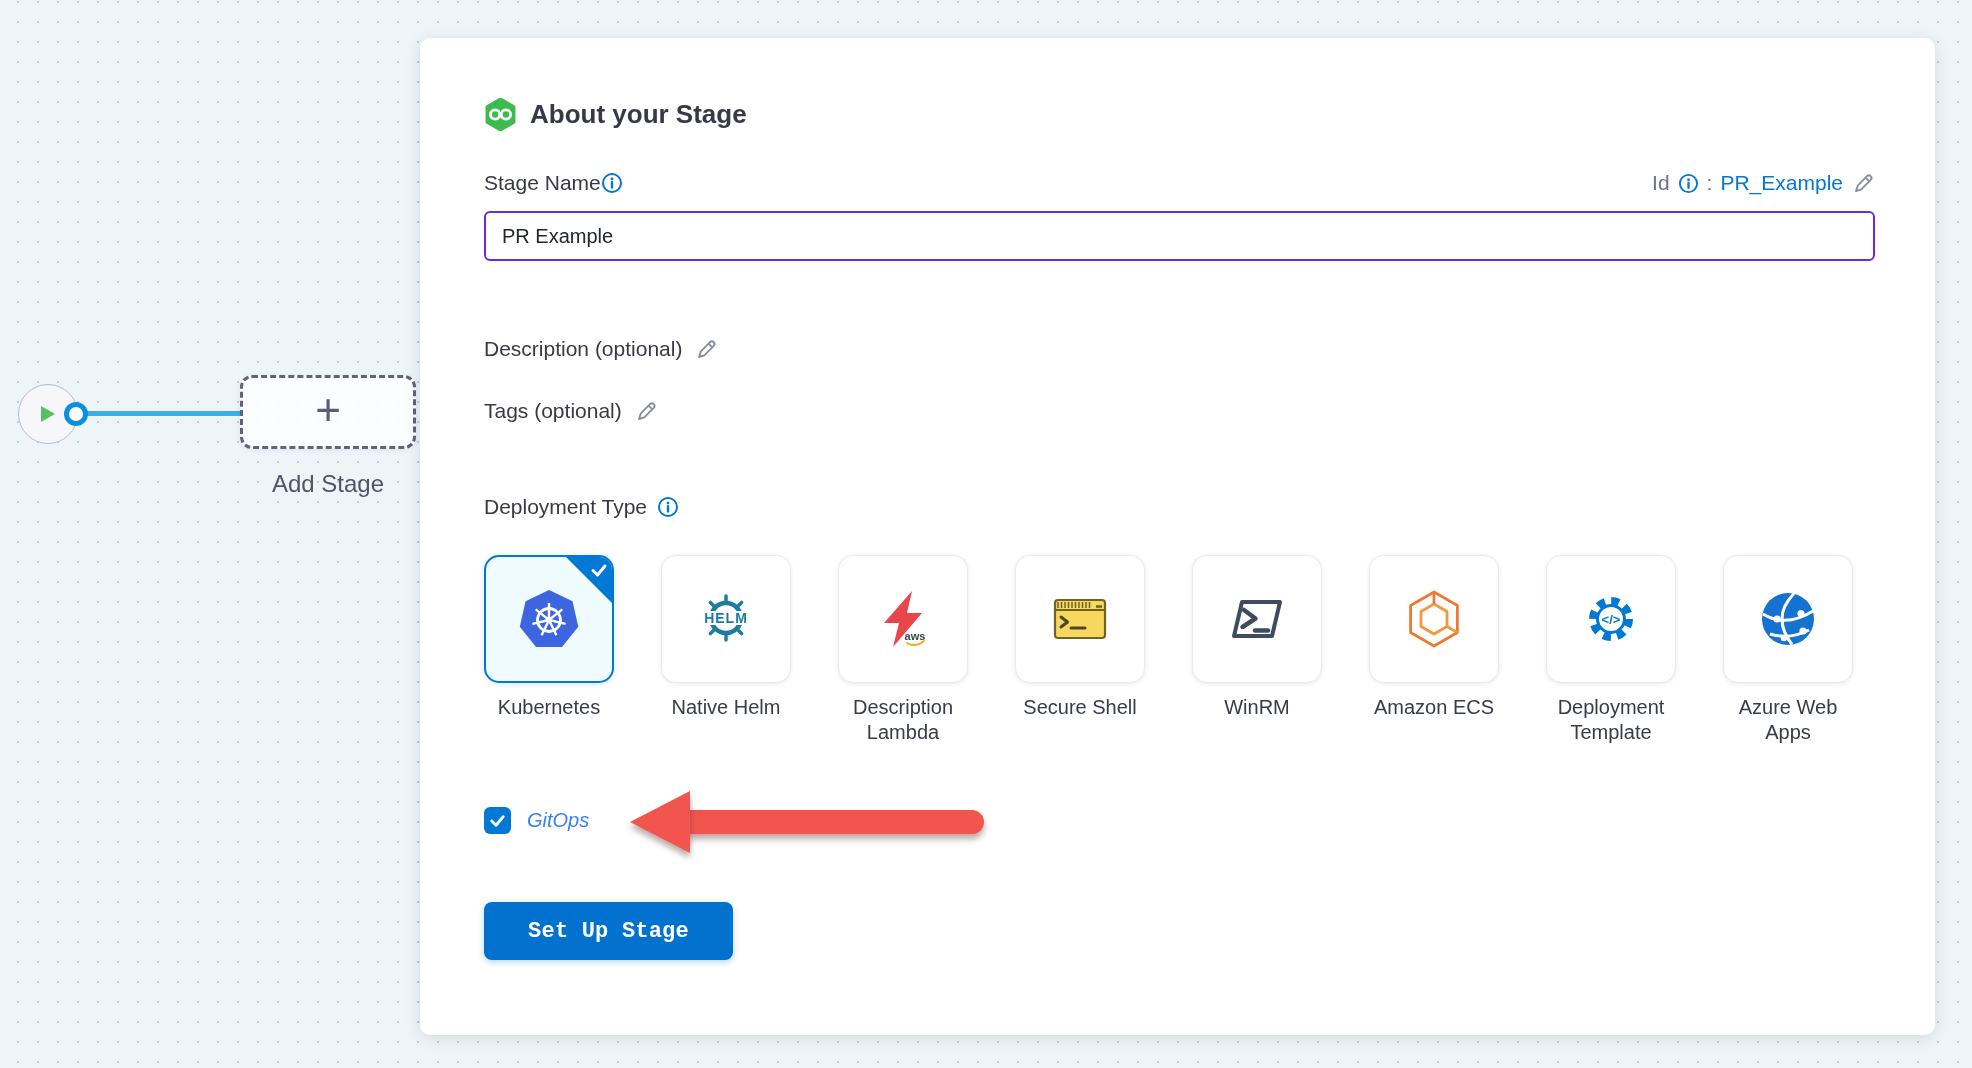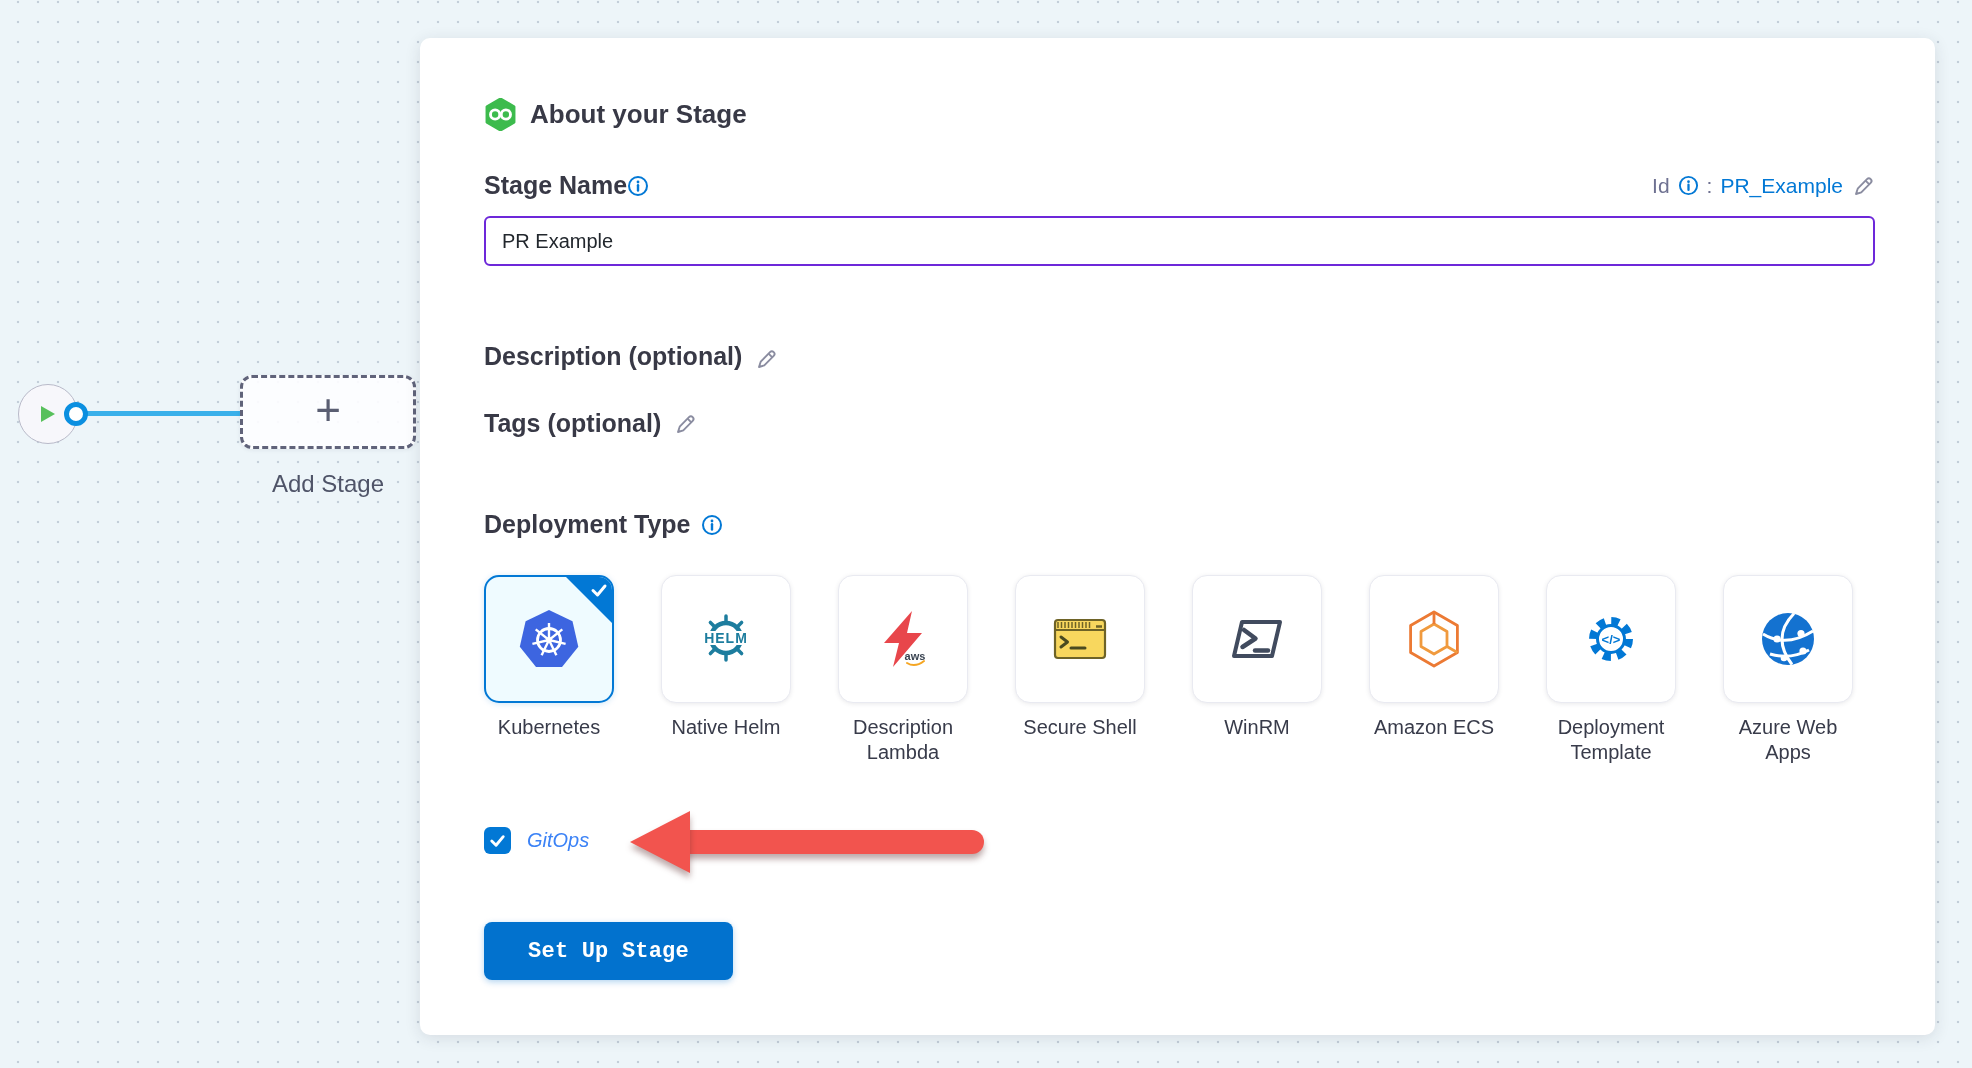--- a/index.html
+++ b/index.html
@@ -52,21 +52,21 @@
     position:absolute; left:420px; top:38px; width:1515px; height:997px;
     background:#ffffff; border-radius:10px;
     box-shadow:0 3px 16px rgba(40,41,61,0.12);
     padding:60px 60px 0 64px;
     z-index:4;
   }
   .header-row { display:flex; align-items:center; gap:13px; margin-bottom:40px; }
   .header-title { font-size:26px; font-weight:700; color:#383946; }
 
   .name-row { display:flex; align-items:center; justify-content:space-between; margin-bottom:16px; }
-  .field-label { font-size:25px; font-weight:700; color:#383946; display:flex; align-items:center; gap:0; }
+  .field-label { font-size:21px; font-weight:400; color:#383946; display:flex; align-items:center; gap:0; }
   .id-group { display:flex; align-items:center; gap:8px; font-size:21px; }
   .id-label { color:#6e7191; }
   .id-sep { color:#6e7191; }
   .id-value { color:#0278d5; font-weight:500; }
 
   .stage-name-input {
     width:100%; height:50px; border:2px solid #6d28d9; border-radius:6px;
     font-family:"Liberation Sans","DejaVu Sans",sans-serif;
     font-size:20px; color:#22272d; padding:0 16px; outline:none;
     margin-bottom:76px; background:#fff;

